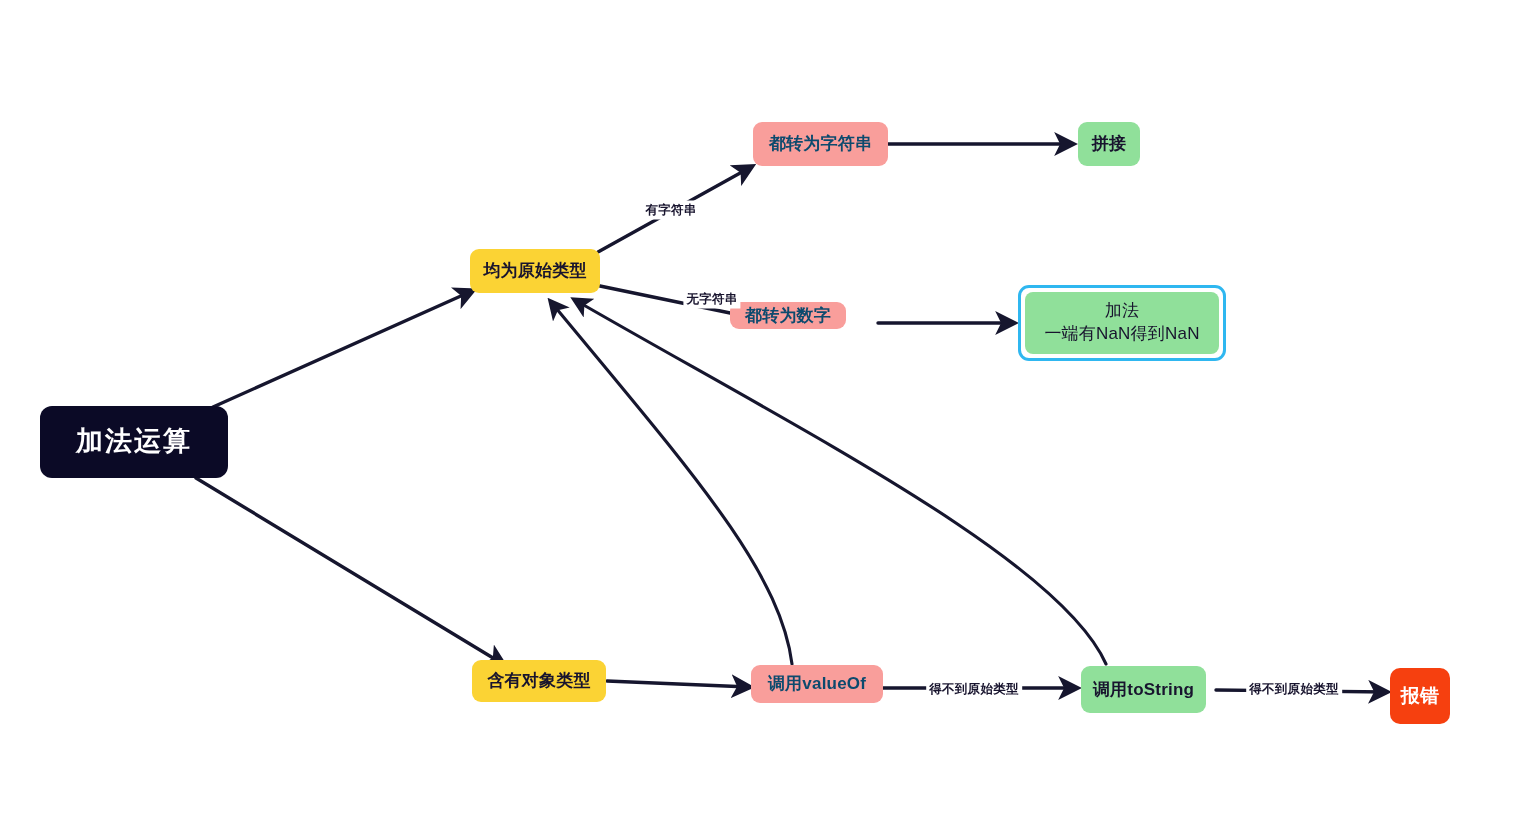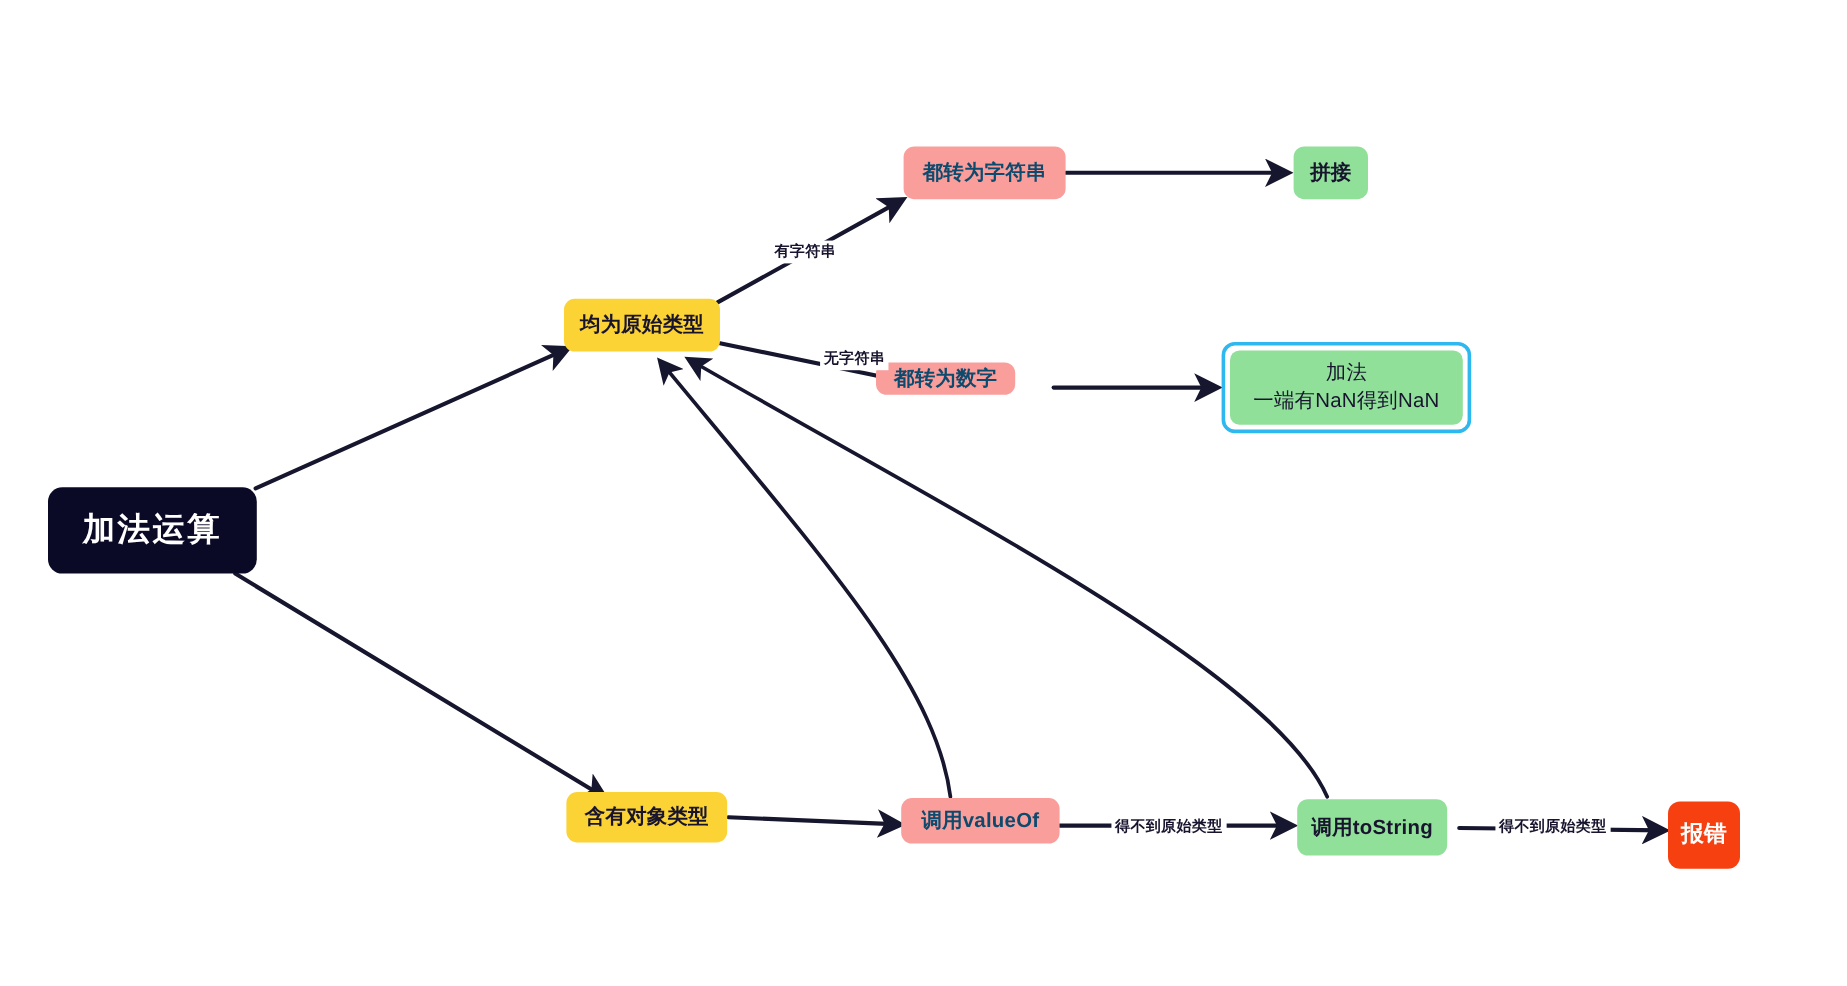--- a/index.html
+++ b/index.html
@@ -132,21 +132,21 @@
       <path d="M 883 688 L 1076 688" marker-end="url(#arrow)"></path>
 
       <path d="M 1216 690 L 1386 692" marker-end="url(#arrow)"></path>
 
       <path stroke-width="3.1" d="M 792 664 C 780 570, 690 470, 551 302" marker-end="url(#arrow)"></path>
 
       <path stroke-width="3.1" d="M 1106 664 C 1060 560, 800 430, 575 300" marker-end="url(#arrow)"></path>
     </g>
   </svg>
 
-  <div class="node node-root" style="left:40px; top:406px; width:174px; height:72px;">加法运算</div>
+  <div class="node node-root" style="left:40px; top:406px; width:188px; height:72px;">加法运算</div>
 
   <div class="node node-yellow" style="left:470px; top:249px; width:130px; height:44px;">均为原始类型</div>
 
   <div class="node node-yellow" style="left:472px; top:660px; width:134px; height:42px;">含有对象类型</div>
 
   <div class="node node-pink" style="left:753px; top:122px; width:135px; height:44px;">都转为字符串</div>
 
   <div class="node node-pink" style="left:730px; top:302px; width:116px; height:27px;">都转为数字</div>
 
   <div class="node node-green" style="left:1078px; top:122px; width:62px; height:44px;">拼接</div>

